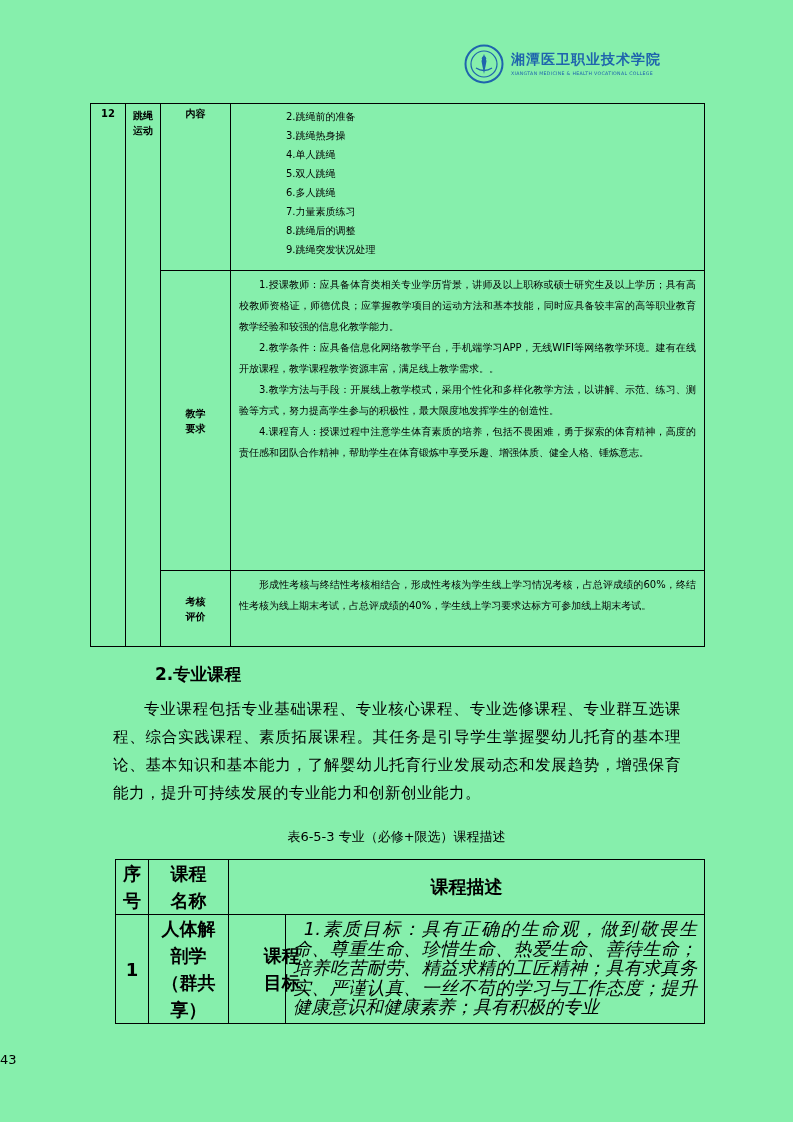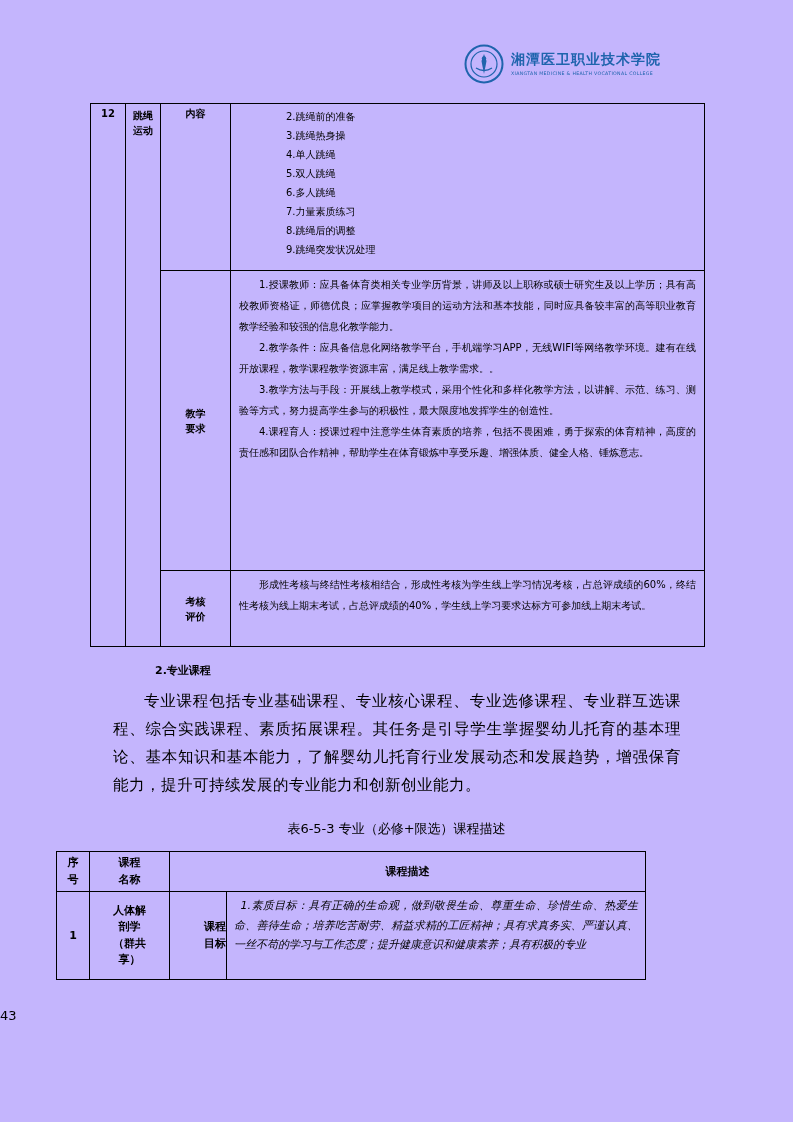--- a/index.html
+++ b/index.html
@@ -1,21 +1,21 @@
 <!DOCTYPE html>
 <html><head>
 <meta charset="utf-8">
 <style>
   * { box-sizing: border-box; }
   html, body { margin: 0; padding: 0; background: #ffffff; }
   .page {
     position: relative;
     width: 793px;
     height: 1122px;
-    background: #c4b5fd;
+    background: #86efac;
     overflow: hidden;
     font-family: "DejaVu Sans", "Liberation Sans", sans-serif;
     color: #000;
   }
 
   
   .logo {
     position: absolute;
     top: 44px;
     right: 100px;
@@ -78,40 +78,40 @@
   .paras p {
     margin: 0;
     text-indent: 2em;
     text-align: justify;
     line-height: 21px;
   }
 
   
   .section-heading {
     margin: 16px 0 0 155px;
-    font-size: 11px;
+    font-size: 17px;
     font-weight: bold;
   }
   .body-para {
     margin: 9px 112px 0 113px;
     font-size: 15.5px;
     line-height: 28px;
     text-indent: 2em;
     text-align: justify;
     letter-spacing: 0.5px;
   }
   .tbl-caption {
     margin-top: 21px;
     text-align: center;
     font-weight: normal;
     font-size: 13px;
   }
 
   
-  .t2 { margin: 13px 0 0 56px; width: 589px; font-size: 11px; }
+  .t2 { margin: 13px 0 0 115px; width: 589px; font-size: 18px; }
   .t2 .col-no2   { width: 33px; }
   .t2 .col-name2 { width: 80px; }
   .t2 .col-sub   { width: 57px; }
   .t2 .col-text  { width: 419px; }
 
   .t2 th { font-weight: bold; text-align: center; height: 40px; }
   .t2 .body-row td { height: 88px; }
   .t2 .b-no   { text-align: center; font-weight: bold; }
   .t2 .b-name { text-align: center; font-weight: bold; }
   .t2 .b-sub  { text-align: right; font-weight: bold; padding-left: 32px; }

